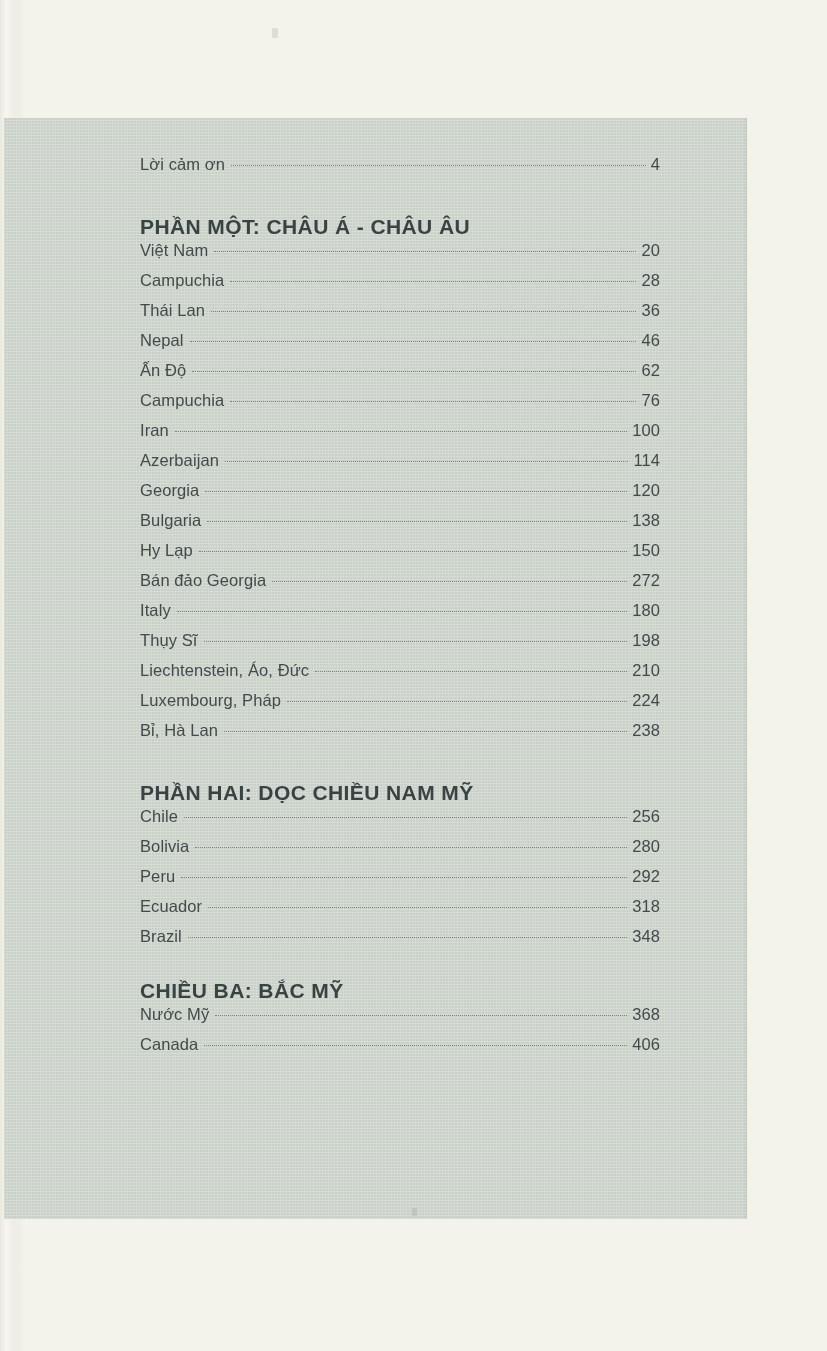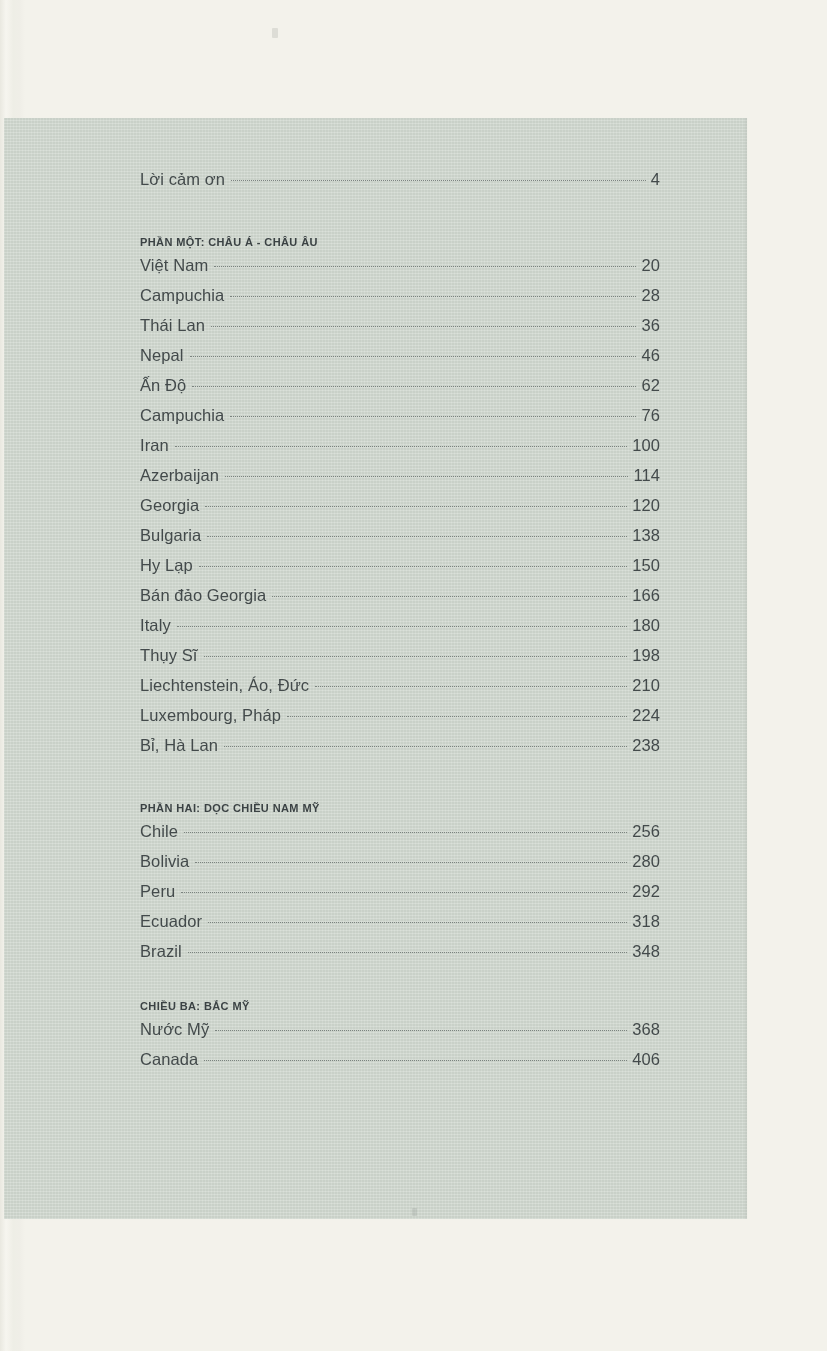--- a/index.html
+++ b/index.html
@@ -47,21 +47,21 @@
     position: absolute;
     left: 0;
     top: 0;
     width: 10px;
     height: 1351px;
     background: linear-gradient(90deg, #e9e8e0 0%, #f6f5ef 60%, #f2f1ea 100%);
   }
   .toc {
     position: absolute;
     left: 140px;
-    top: 171px;
+    top: 156px;
     width: 520px;
     color: #41484a;
   }
   .entry {
     display: flex;
     align-items: baseline;
     font-size: 16.5px;
     line-height: 1.0;
     height: 30px;
     color: #434a4b;
@@ -77,21 +77,21 @@
     position: relative;
     top: -4px;
     min-width: 10px;
     opacity: 0.85;
   }
   .entry .page {
     white-space: nowrap;
     font-size: 16.5px;
   }
   .section-head {
-    font-size: 11px;
+    font-size: 21px;
     font-weight: bold;
     color: #3b4244;
     letter-spacing: 0.4px;
     height: 30px;
     line-height: 30px;
   }
   .gap-lg { height: 26px; }
   .gap-md { height: 18px; }
   .faint-mark {
     position: absolute;
@@ -172,21 +172,21 @@
     <span class="page">138</span>
   </div>
   <div class="entry">
     <span class="label">Hy Lạp</span>
     <span class="leader"></span>
     <span class="page">150</span>
   </div>
   <div class="entry">
     <span class="label">Bán đảo Georgia</span>
     <span class="leader"></span>
-    <span class="page">166</span>
+    <span class="page">272</span>
   </div>
   <div class="entry">
     <span class="label">Italy</span>
     <span class="leader"></span>
     <span class="page">180</span>
   </div>
   <div class="entry">
     <span class="label">Thụy Sĩ</span>
     <span class="leader"></span>
     <span class="page">198</span>

